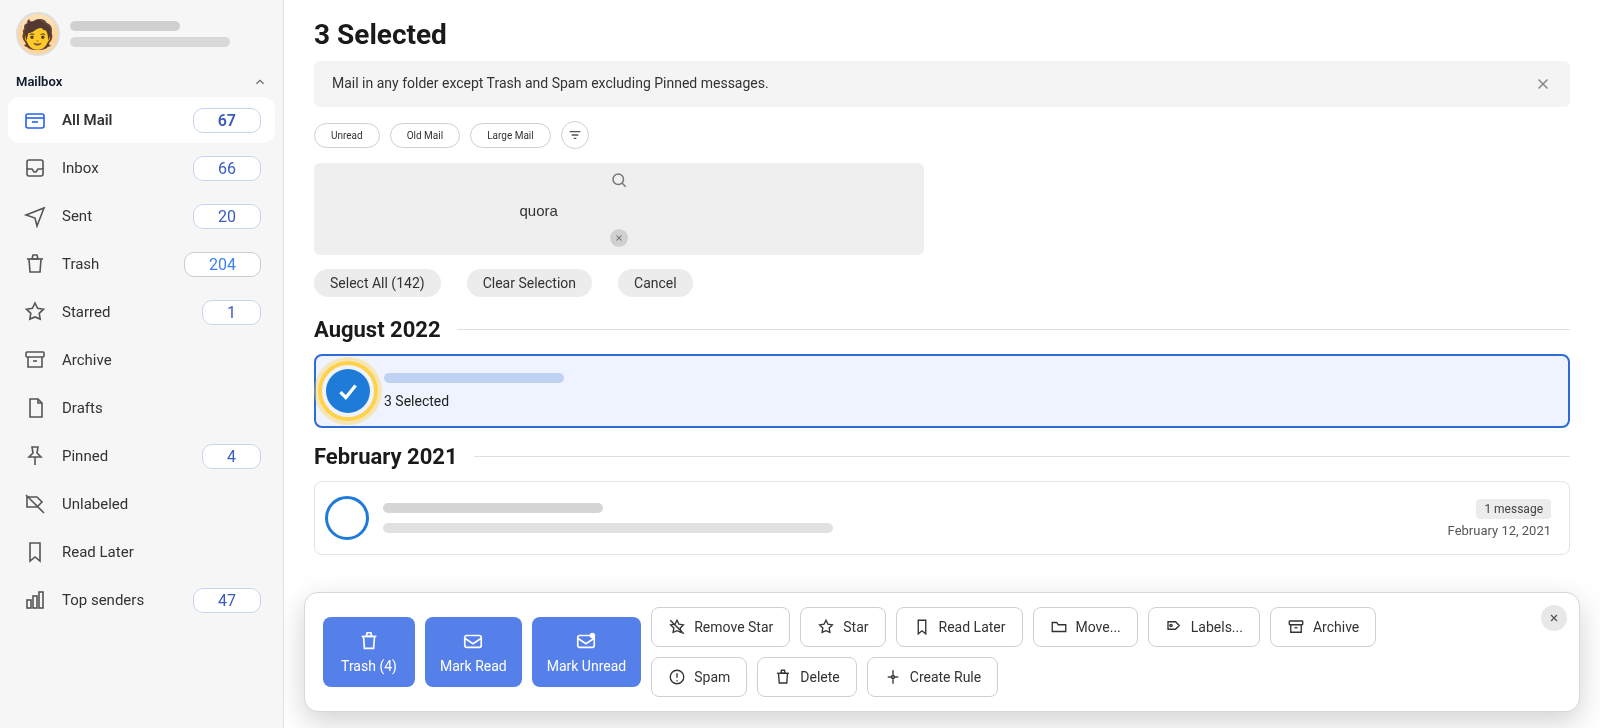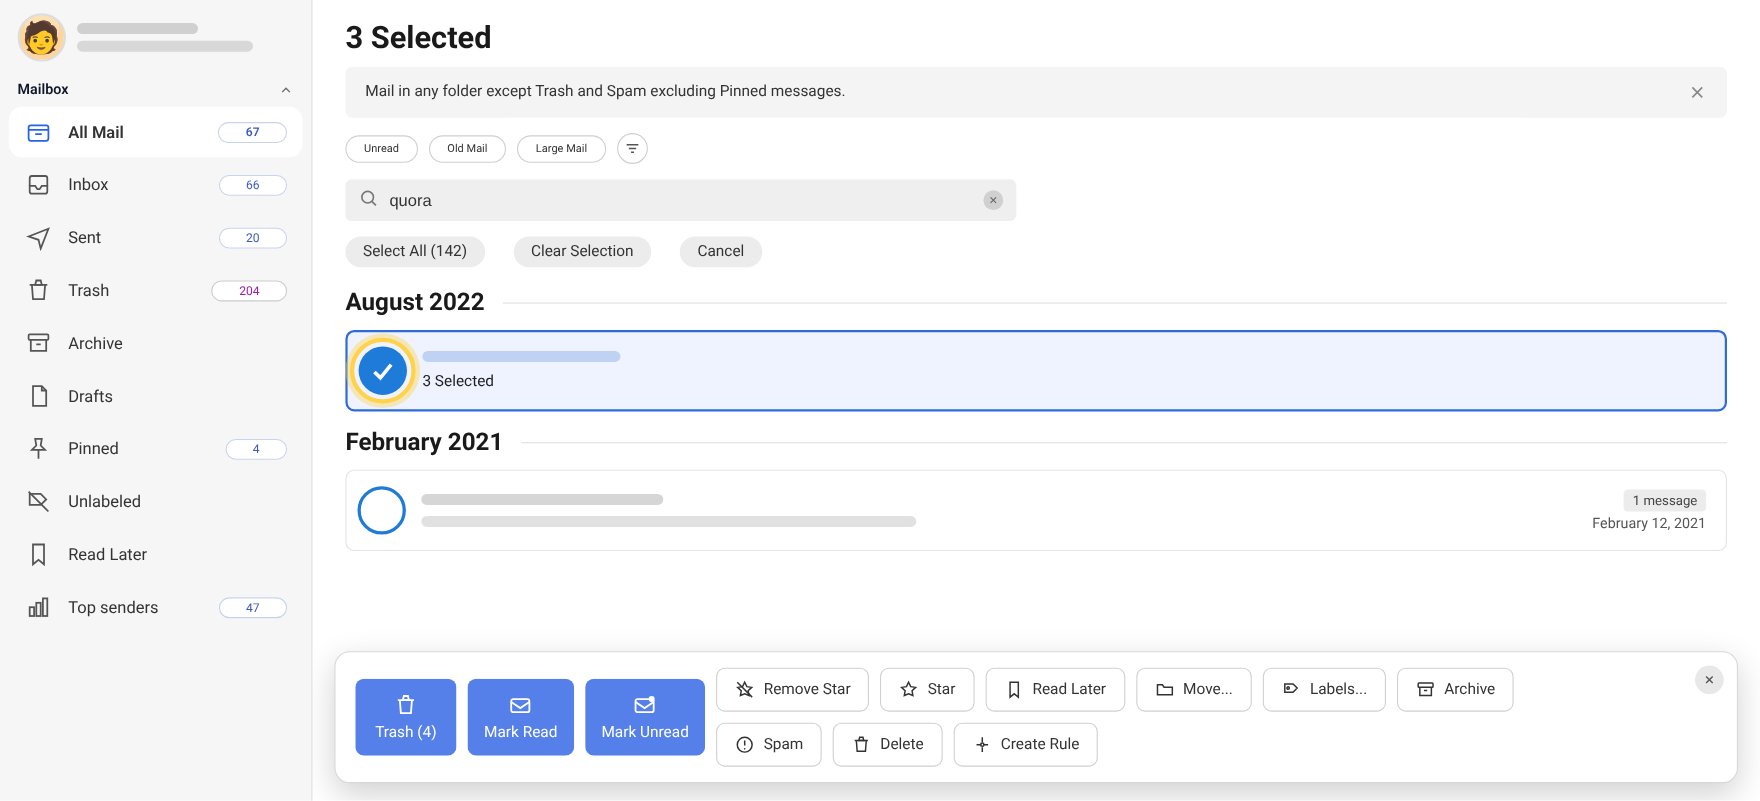--- a/index.html
+++ b/index.html
@@ -75,28 +75,28 @@
   }
   .nav-icon {
     width:26px; height:26px;
     display:flex; align-items:center; justify-content:center;
     color:#555;
   }
   .nav-item.active .nav-icon { color:#2563eb; }
   .nav-icon svg { width:24px; height:24px; stroke:currentColor; fill:none; stroke-width:1.6; }
   .nav-label { flex:1; font-size:15px; }
   .badge {
-    font-size:11px;
+    font-size:16px;
     padding: 2px 24px;
     border:1px solid #c8d4ee;
     border-radius: 10px;
     color:#3b5bbf;
     background:#fff;
   }
-  .badge.gray { border-color:#ccc; color:#a21caf; }
+  .badge.gray { border-color:#ccc; color:#3b82f6; }
 
   
   .main {
     flex:1;
     position:relative;
     height:100%;
     overflow:hidden;
   }
   .main-inner {
     padding: 18px 30px 160px;
@@ -144,20 +144,21 @@
 
   .searchbar {
     width: 610px;
     background:#efefef;
     border-radius:6px;
     display:flex;
     align-items:center;
     padding:8px 12px;
     gap:10px;
     margin-bottom:14px;
+    flex-direction:column;
   }
   .searchbar .sicon { width:18px; color:#777;}
   .searchbar .sicon svg { width:18px; height:18px; stroke:currentColor; fill:none; stroke-width:2;}
   .searchbar input {
     border:none; outline:none; background:transparent;
     flex:1; font-size:15px; color:#333;
   }
   .clear-x {
     width:18px; height:18px;
     border-radius:50%; background:#d0d0d0;
@@ -365,20 +366,29 @@
       <svg viewBox="0 0 24 24">
           <path d="M4 7h16"></path>
           <path d="M10 3h4l1 4H9z"></path>
           <path d="M6 7l1 13h10l1-13"></path>
         </svg>
     </span>
     <span class="nav-label">Trash</span>
     <span class="badge gray">204</span>
   </div>
 
+  <div class="nav-item">
+    <span class="nav-icon">
+      <svg viewBox="0 0 24 24">
+          <path d="M12 3l2.6 5.3 5.9.9-4.3 4.1 1 5.8L12 16.9 6.8 19.1l1-5.8L3.5 9.2l5.9-.9z"></path>
+        </svg>
+    </span>
+    <span class="nav-label">Starred</span>
+    <span class="badge">1</span>
+  </div>
 
   <div class="nav-item">
     <span class="nav-icon">
       <svg viewBox="0 0 24 24">
           <rect x="3" y="4" width="18" height="5" rx="1"></rect>
           <path d="M5 9v10h14V9"></path>
           <path d="M10 13h4"></path>
         </svg>
     </span>
     <span class="nav-label">Archive</span>

